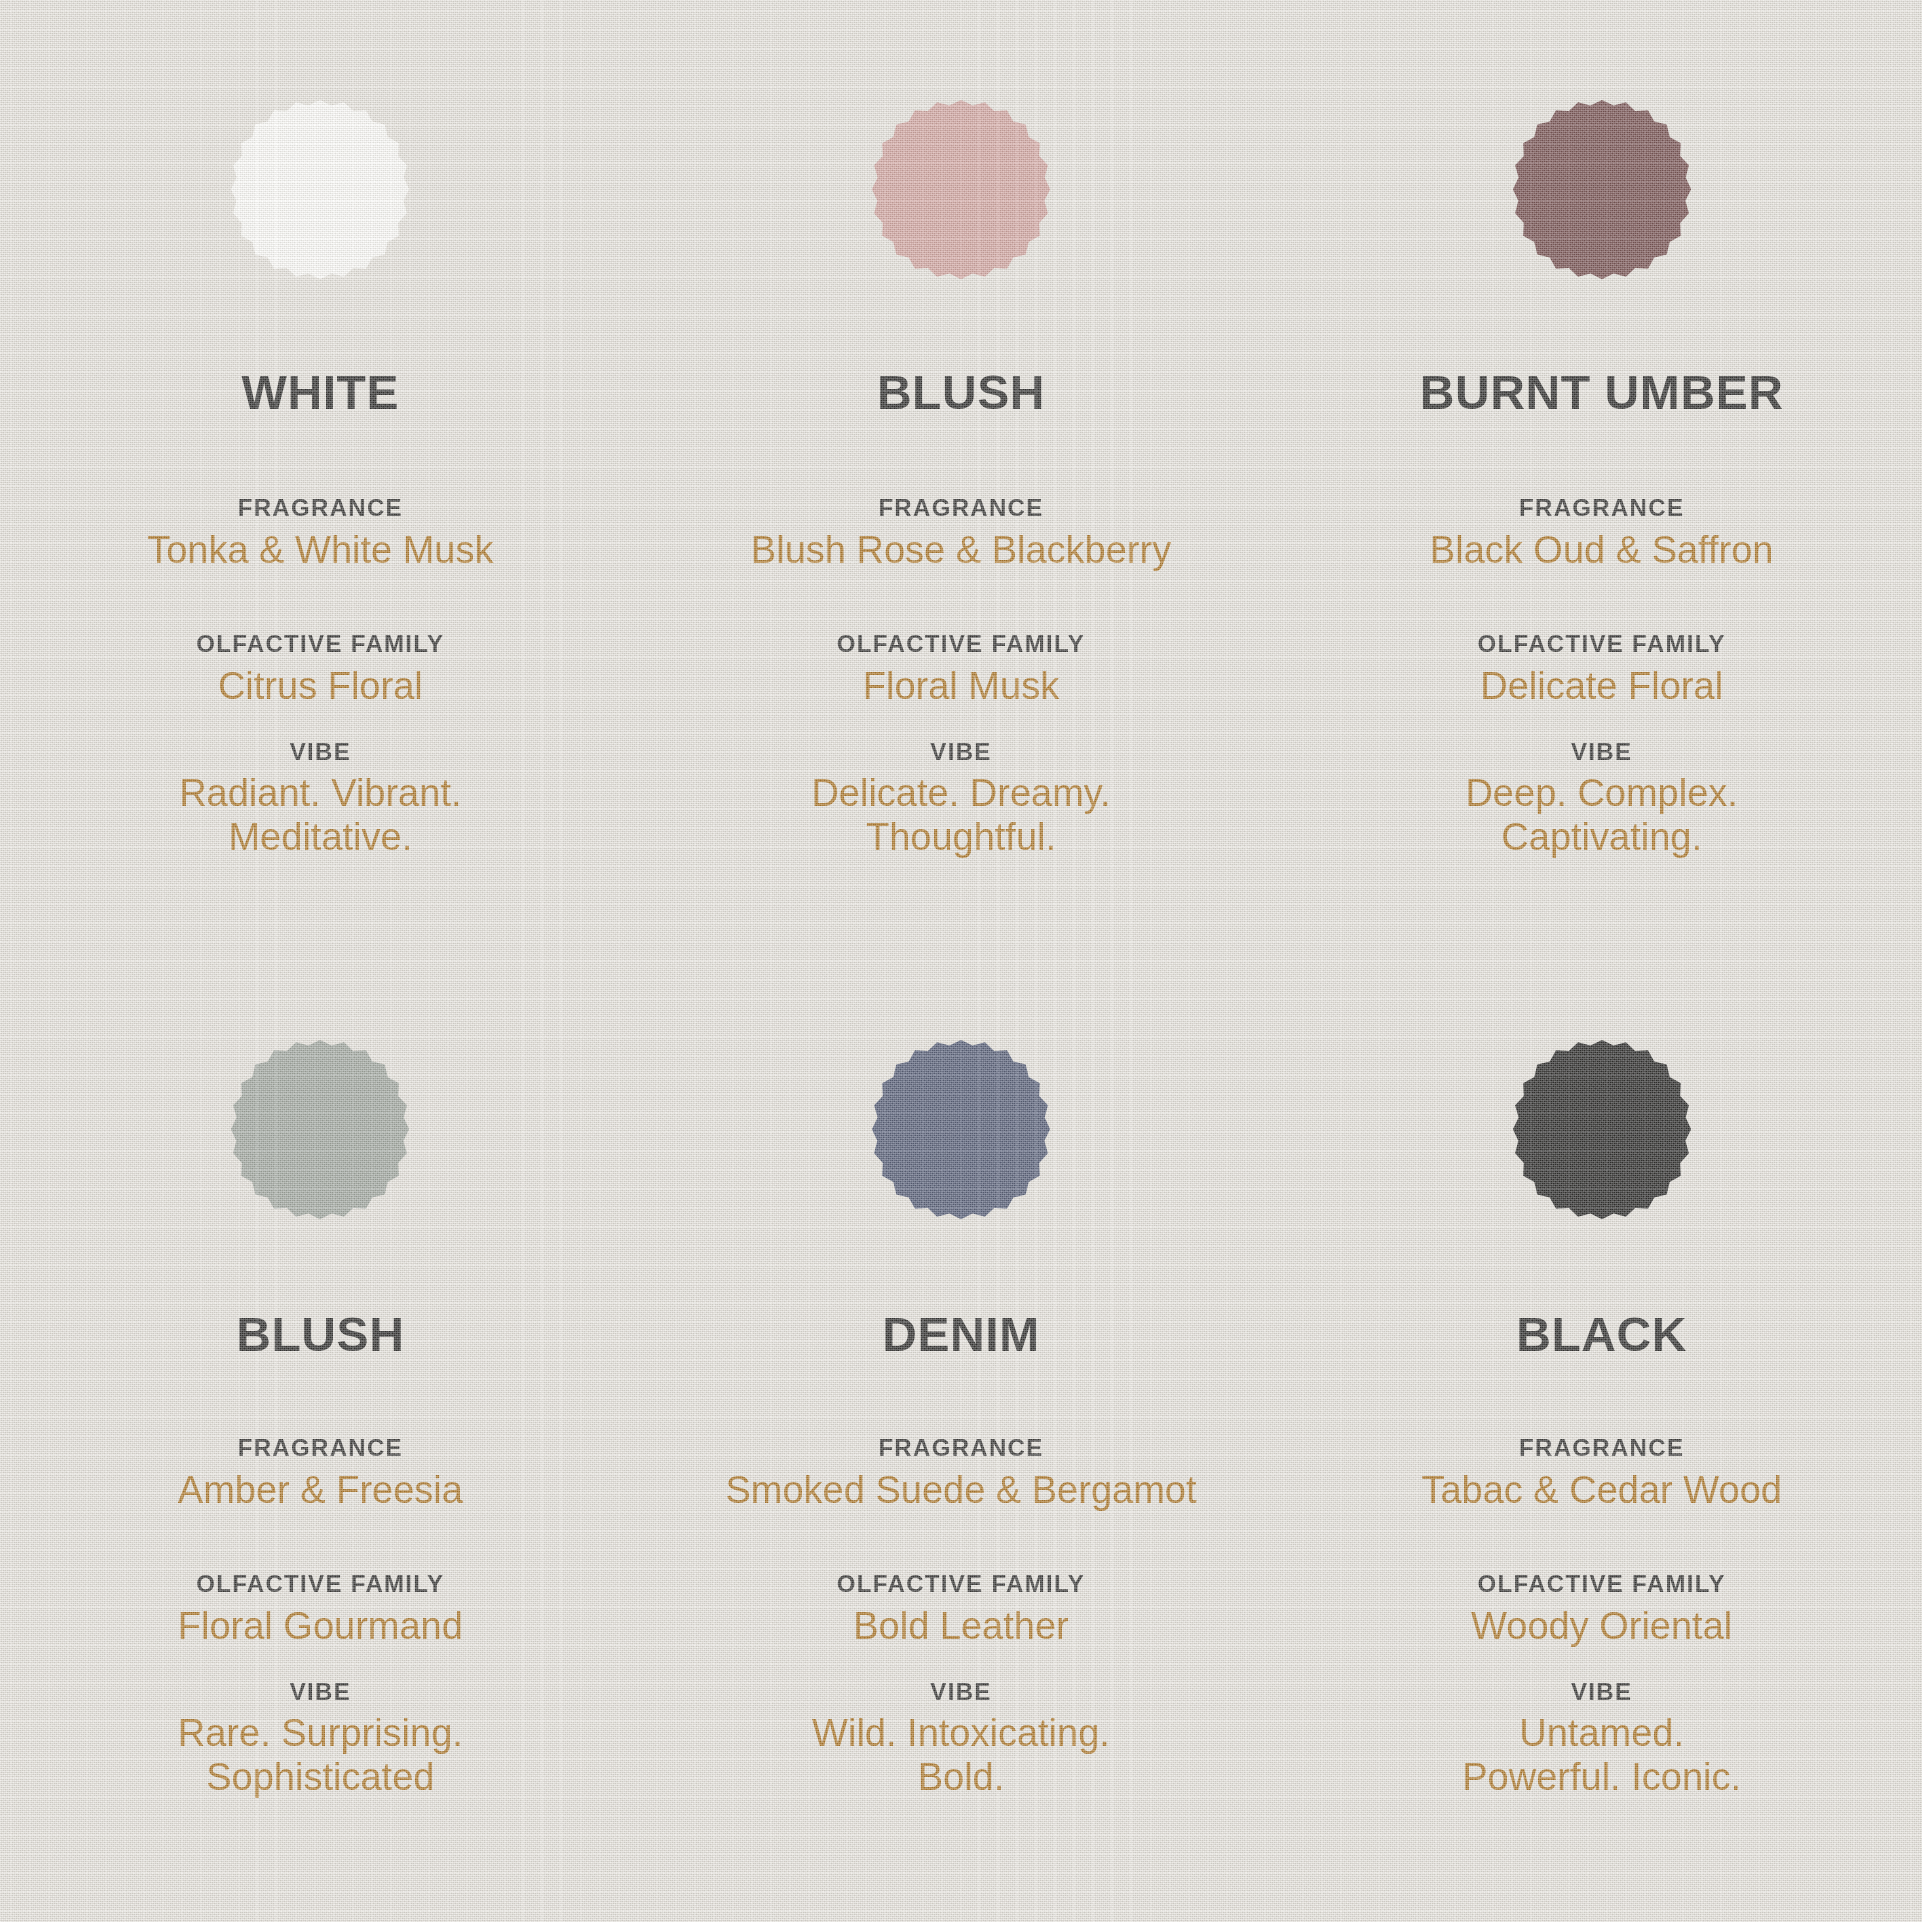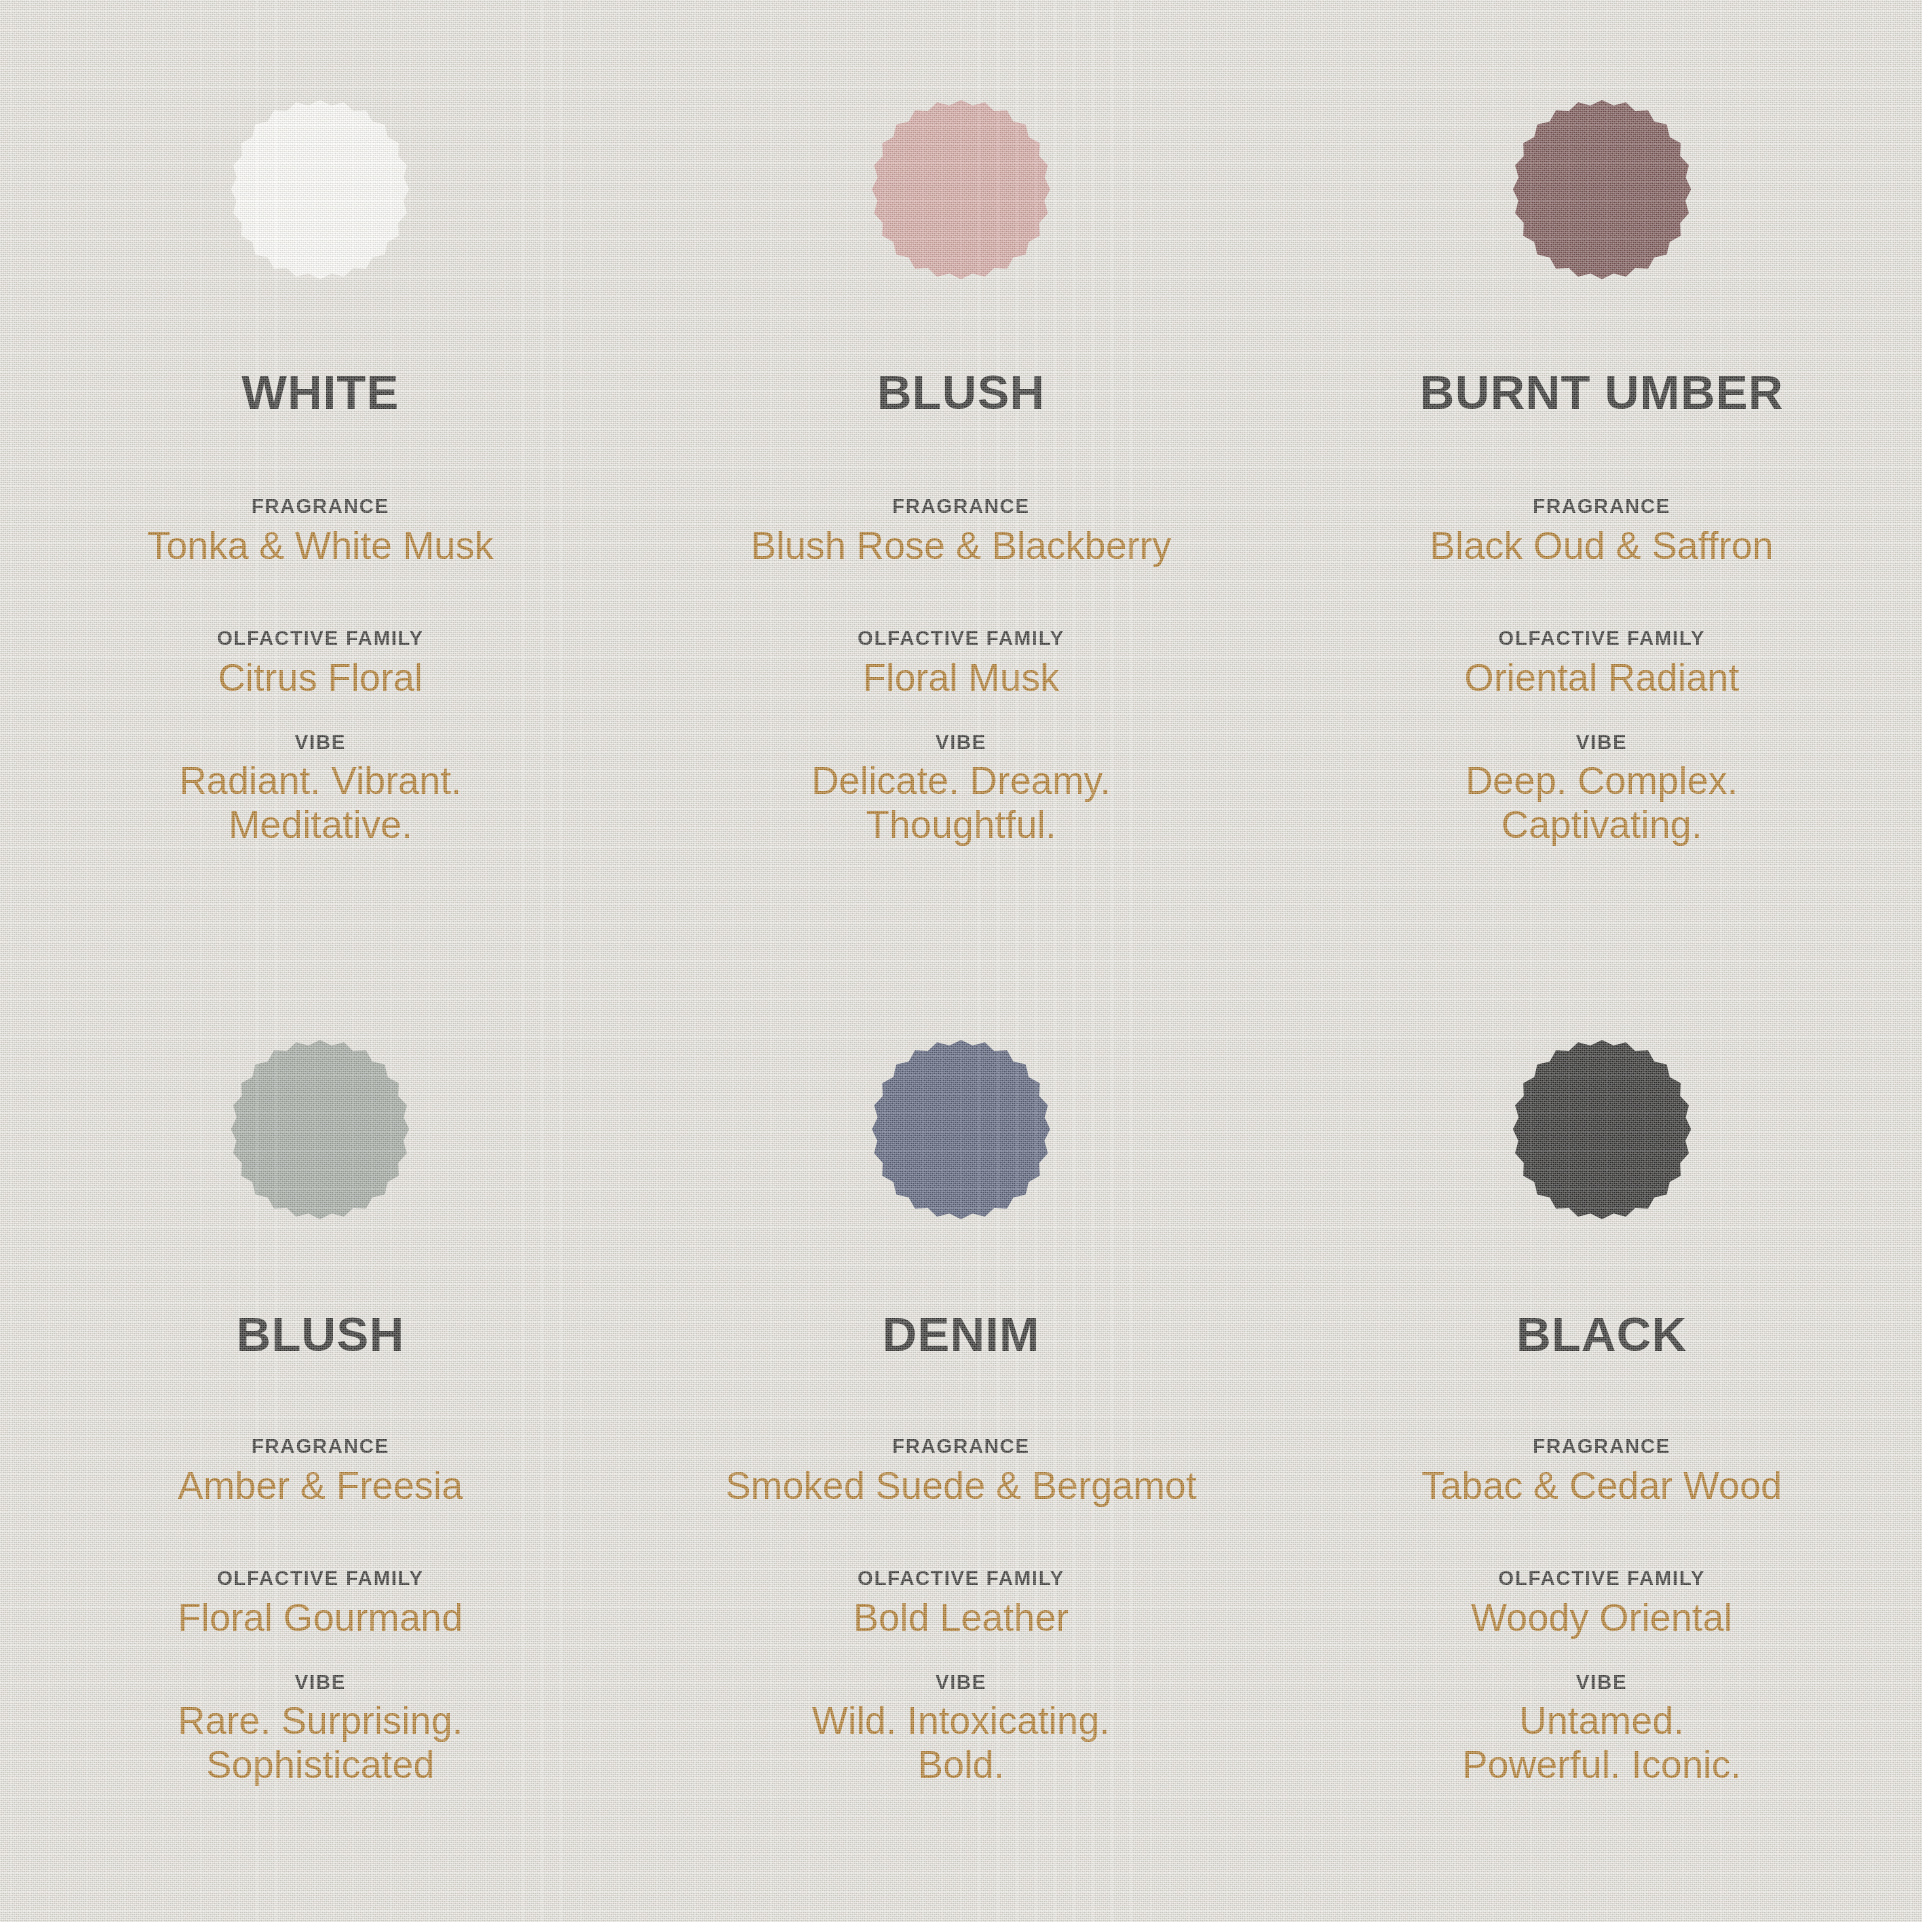--- a/index.html
+++ b/index.html
@@ -91,21 +91,21 @@
 
   .card.row-top .color-name    { margin-top: 73px; }
   .card.row-bottom .color-name { margin-top: 75px; }
 
   .spec {
     text-align: center;
     width: 100%;
   }
 
   .spec-label {
-    font-size: 20px;
+    font-size: 24px;
     font-weight: 700;
     letter-spacing: 0.055em;
     line-height: 1;
     color: #121212;
     text-transform: uppercase;
   }
 
   .spec-value {
     font-size: 38px;
     font-weight: 400;
@@ -206,21 +206,21 @@
       </div>
       <div class="color-name">BURNT UMBER</div>
 
       <div class="spec fragrance">
         <div class="spec-label">FRAGRANCE</div>
         <div class="spec-value">Black Oud &amp; Saffron</div>
       </div>
 
       <div class="spec olfactive-family">
         <div class="spec-label">OLFACTIVE FAMILY</div>
-        <div class="spec-value">Oriental Radiant</div>
+        <div class="spec-value">Delicate Floral</div>
       </div>
 
       <div class="spec vibe">
         <div class="spec-label">VIBE</div>
         <div class="spec-value">Deep. Complex.
 Captivating.</div>
       </div>
     </div>
 
     <div class="card row-bottom">

